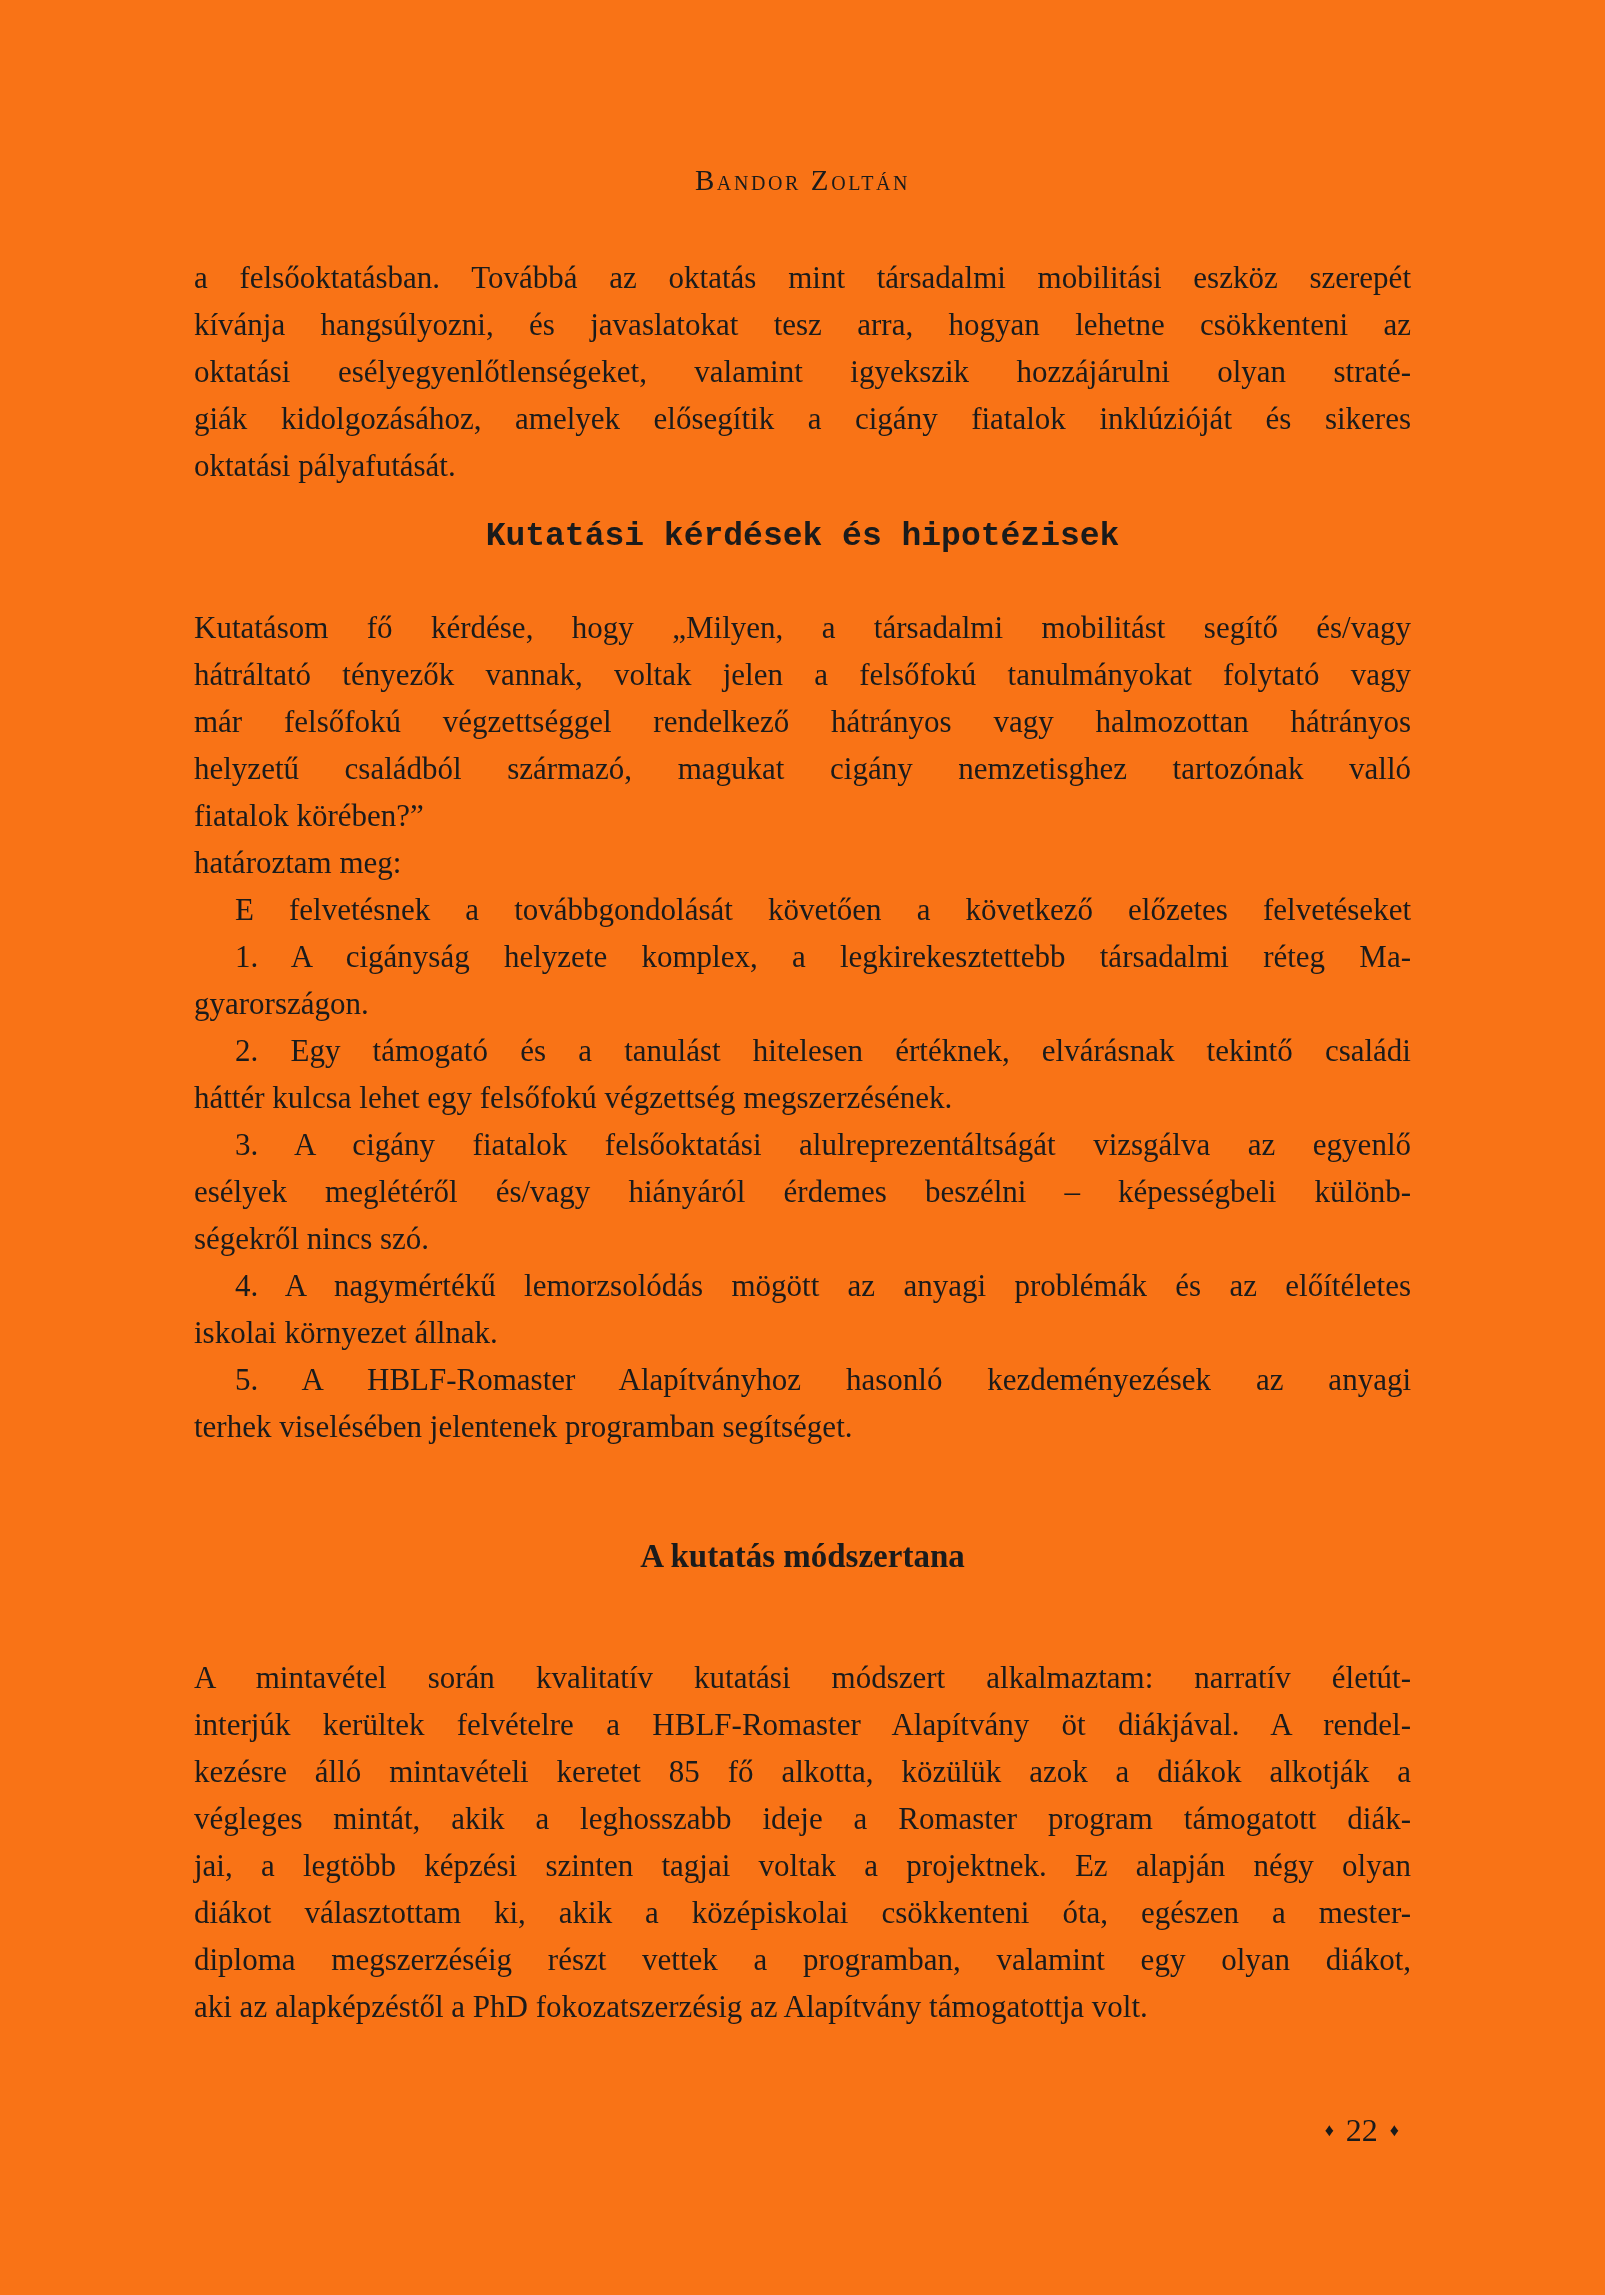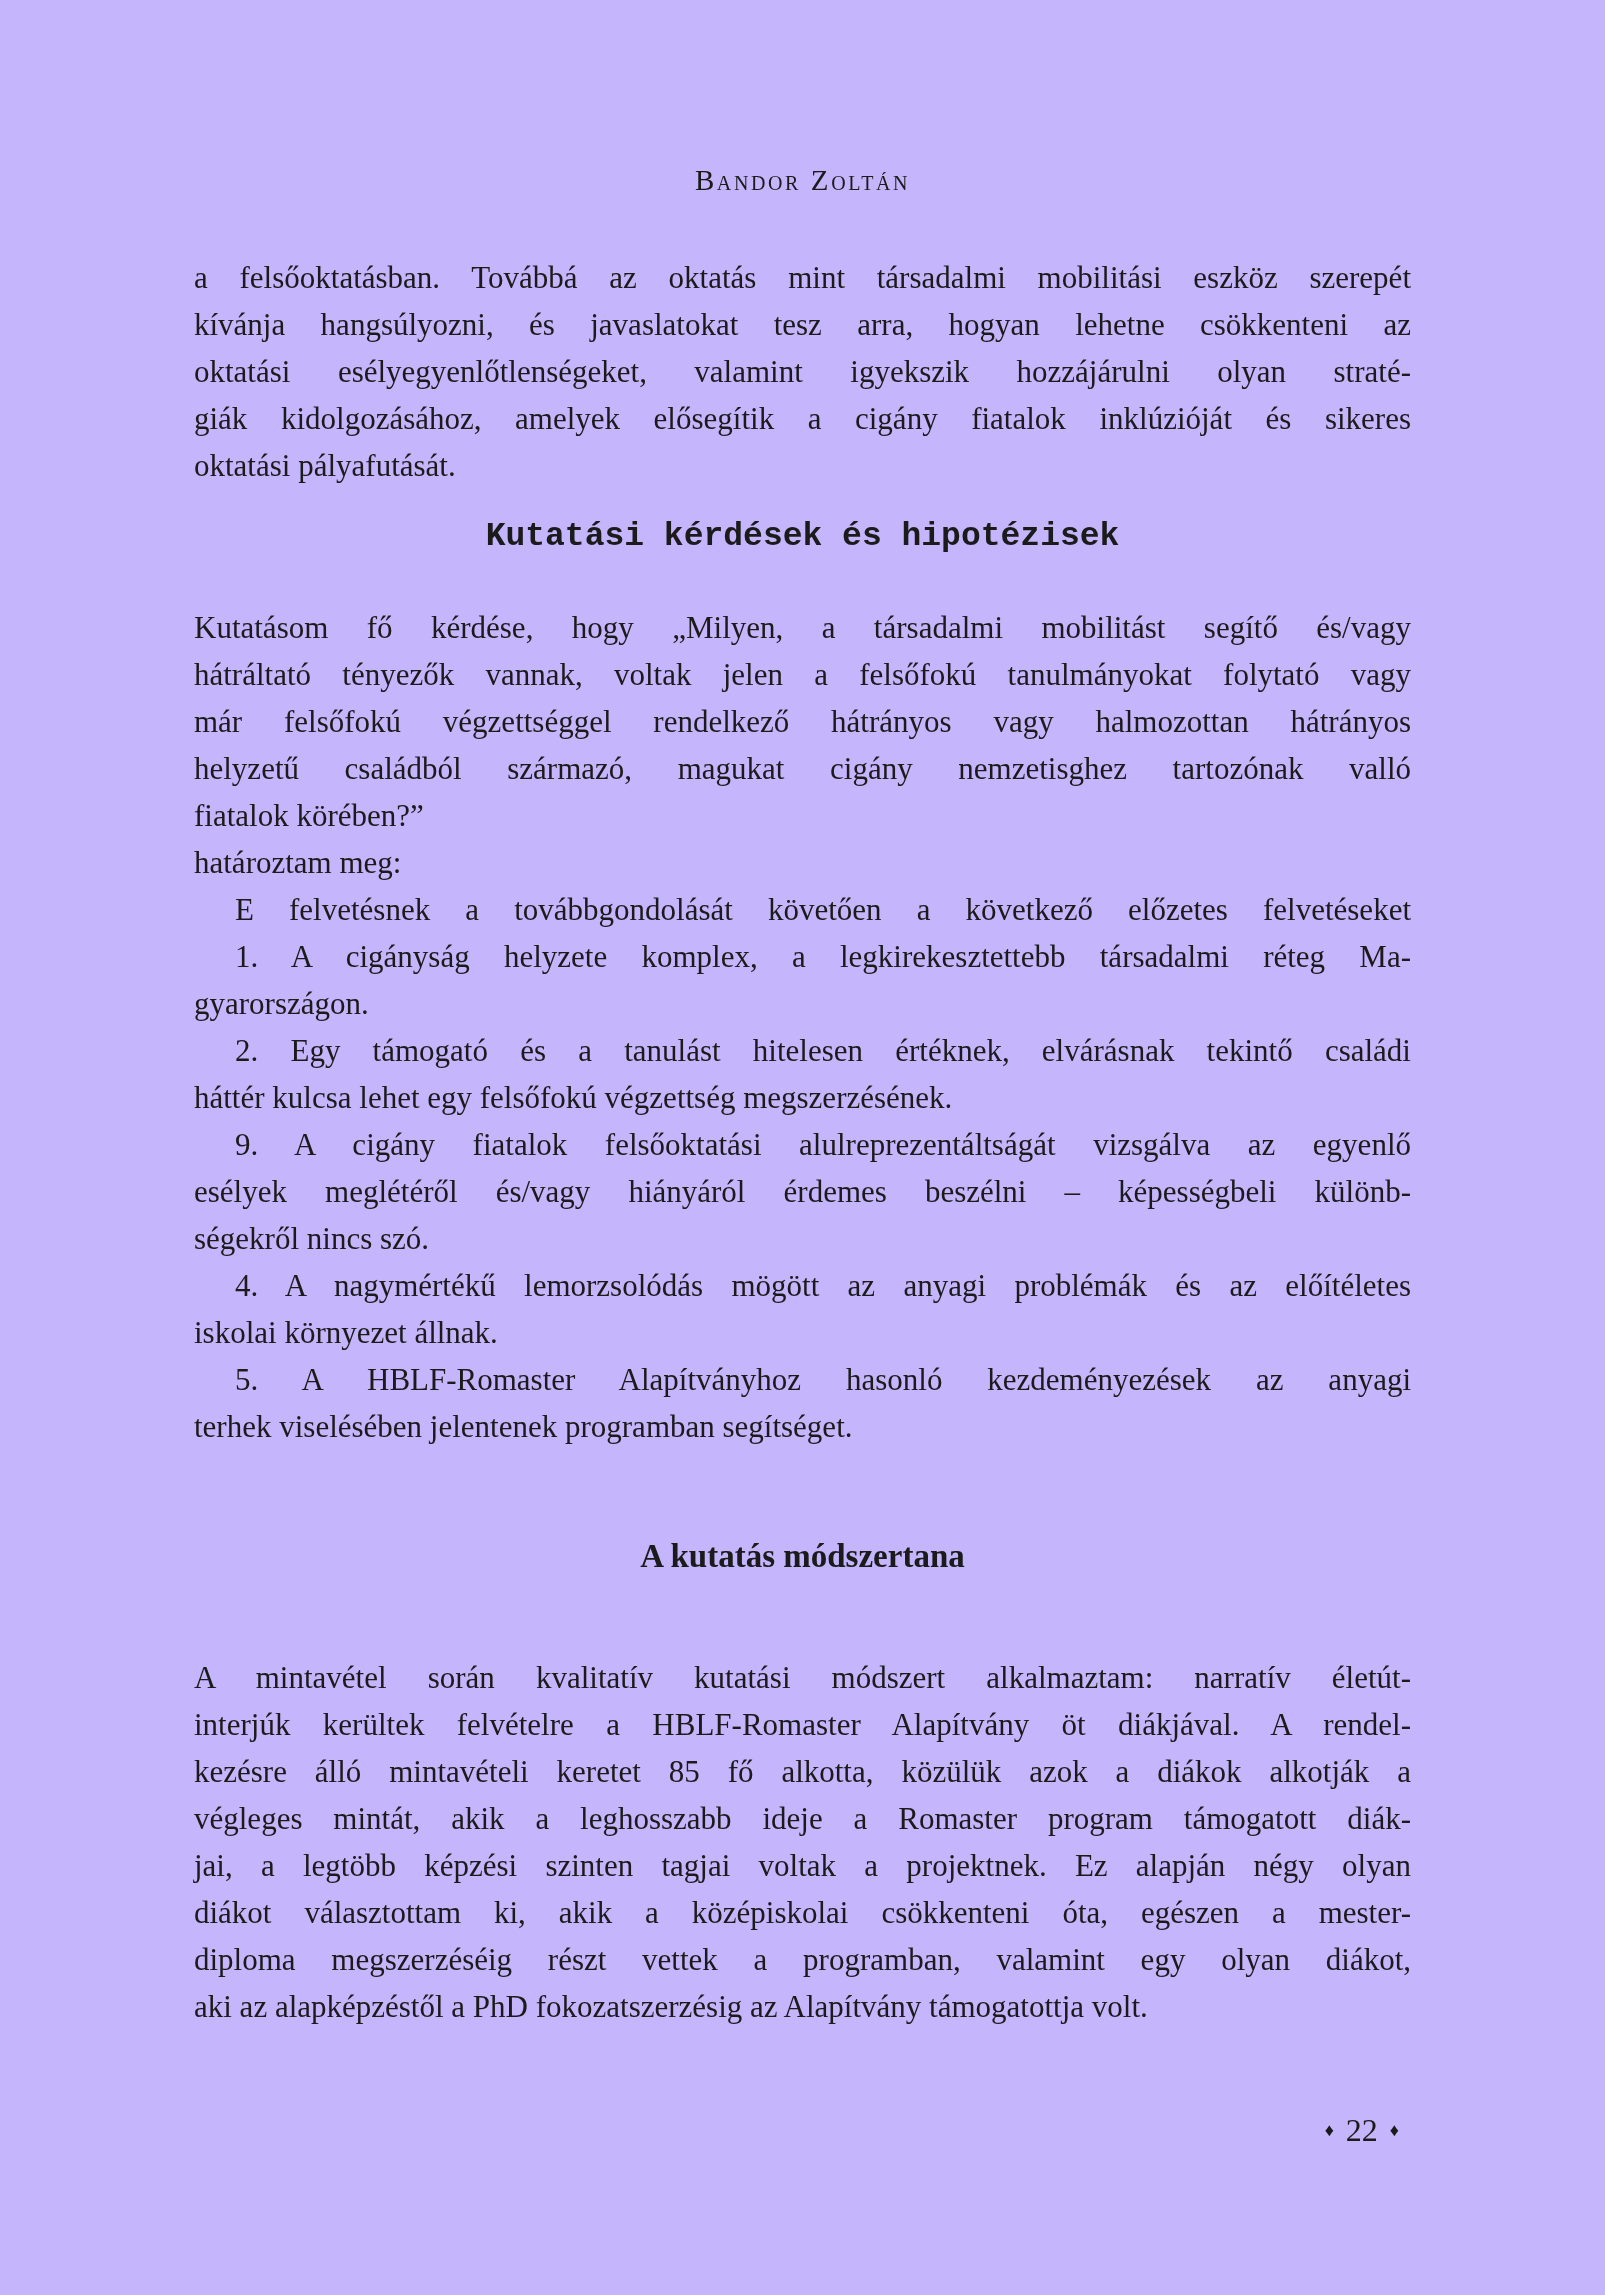--- a/index.html
+++ b/index.html
@@ -1,20 +1,20 @@
 <!DOCTYPE html>
 <html lang="hu" style="font-size:13.8px"><head>
 <meta charset="utf-8">
 <style>
   html, body { margin: 0; padding: 0; background: #ffffff; }
   .page {
     position: relative;
     width: 1605px;
     height: 2295px;
-    background: #c4b5fd;
+    background: #f97316;
     box-sizing: border-box;
     padding-top: 163px;
     font-family: "Liberation Serif", "DejaVu Serif", serif;
     color: #1b1b1b;
     overflow: hidden;
   }
   .content { width: 1217px; margin: 0 auto; }
 
   .running-header {
     text-align: center;
@@ -89,21 +89,21 @@
         </div>
       <div class="para indent">
           <div class="tl tl-first">1. A cigányság helyzete komplex, a legkirekesztettebb társadalmi réteg Ma-</div>
           <div class="tl tl-last">gyarországon.</div>
         </div>
       <div class="para indent">
           <div class="tl tl-first">2. Egy támogató és a tanulást hitelesen értéknek, elvárásnak tekintő családi</div>
           <div class="tl tl-last">háttér kulcsa lehet egy felsőfokú végzettség megszerzésének.</div>
         </div>
       <div class="para indent">
-          <div class="tl tl-first">9. A cigány fiatalok felsőoktatási alulreprezentáltságát vizsgálva az egyenlő</div>
+          <div class="tl tl-first">3. A cigány fiatalok felsőoktatási alulreprezentáltságát vizsgálva az egyenlő</div>
           <div class="tl">esélyek meglétéről és/vagy hiányáról érdemes beszélni – képességbeli különb-</div>
           <div class="tl tl-last">ségekről nincs szó.</div>
         </div>
       <div class="para indent">
           <div class="tl tl-first">4. A nagymértékű lemorzsolódás mögött az anyagi problémák és az előítéletes</div>
           <div class="tl tl-last">iskolai környezet állnak.</div>
         </div>
       <div class="para indent">
           <div class="tl tl-first">5. A HBLF-Romaster Alapítványhoz hasonló kezdeményezések az anyagi</div>
           <div class="tl tl-last">terhek viselésében jelentenek programban segítséget.</div>

